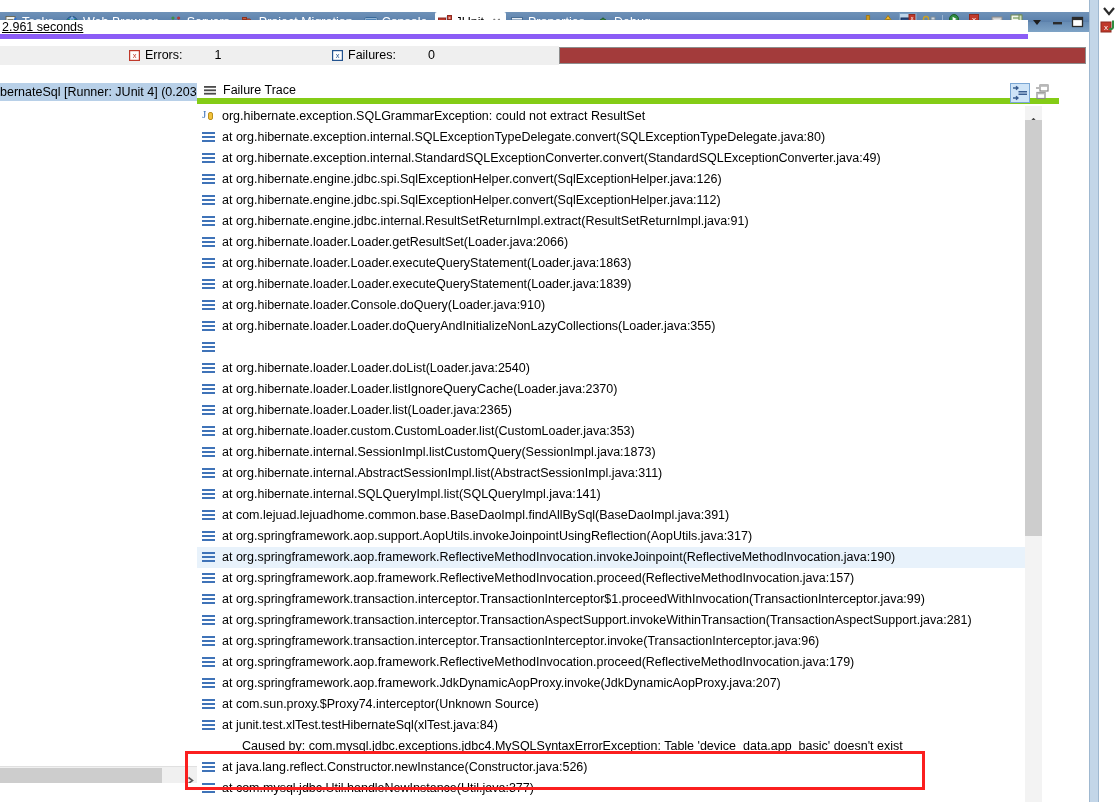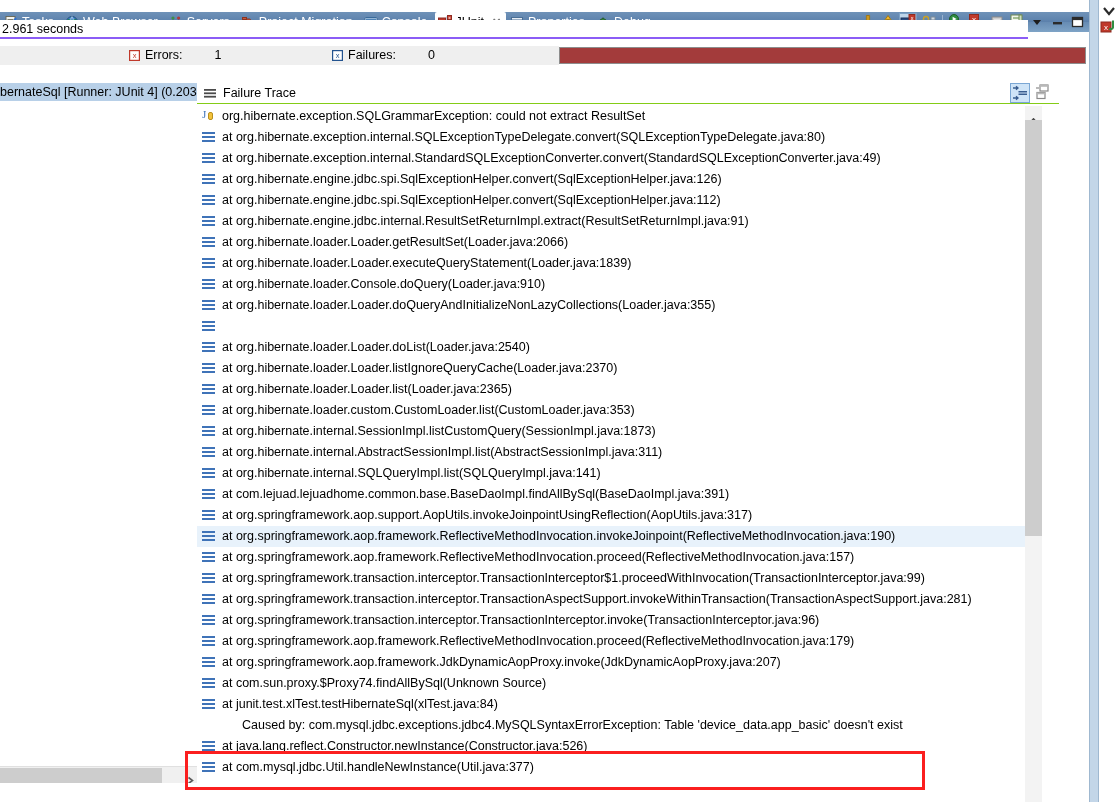--- a/index.html
+++ b/index.html
@@ -51,22 +51,22 @@
   .right-strip-bar {
     position:absolute; left:0; top:0; width:10px; height:802px;
     background:#c3d6e8;
     border-left:1px solid #9fb8d0; border-right:1px solid #9fb8d0;
   }
   .rs-icons { position:absolute; left:11px; top:0px; width:20px; }
 
   
   .seconds-row {
     position:absolute; left:0; top:20px; width:1028px; height:19px;
-    background:#ffffff; border-bottom:2px solid #8b5cf6;
-    display:flex; align-items:center;
+    background:#ffffff; border-bottom:5px solid #8b5cf6;
+    display:flex; align-items:center;text-decoration:underline;
   }
   .seconds-text { font-size:12.5px; color:#000; padding-left:2px; }
 
   
   .counters {
     position:absolute; left:0; top:42px; width:1089px; height:26px;
     background:#ffffff; display:flex; align-items:center;
   }
   .counter-field {
     height:19px; background:#efefef; display:flex; align-items:center;
@@ -100,21 +100,21 @@
     position:absolute; right:2px; top:4px; width:9px; height:9px;
   }
 
   
   .trace-panel {
     position:absolute; left:197px; top:70px; width:862px; height:732px;
     background:#ffffff;
   }
   .trace-header {
     position:absolute; left:0; top:12px; width:862px; height:22px;
-    display:flex; align-items:center; border-bottom:1px solid #84cc16;
+    display:flex; align-items:center; border-bottom:6px solid #84cc16;
   }
   .trace-header-title { font-size:12.5px; color:#000; margin-left:6px; }
   .hdr-icon { width:14px; height:14px; margin-left:6px; position:relative; flex:0 0 14px; }
   .hdr-btns { position:absolute; right:6px; top:1px; display:flex; gap:3px; }
   .hdr-btn { width:20px; height:20px; position:relative; }
   .hdr-btn.sel { background:#cfe4f7; border:1px solid #7ba7d4; }
 
   .trace-list {
     position:absolute; left:0; top:36px; width:845px; height:696px;
     overflow:hidden;
@@ -491,20 +491,28 @@
               <i></i>
             </span>
             <span class="row-text">at org.hibernate.loader.Loader.getResultSet(Loader.java:2066)</span>
           </div>
           <div class="trace-row">
             <span class="row-icon stack-ico">
               <i></i>
               <i></i>
               <i></i>
             </span>
+            <span class="row-text">at org.hibernate.loader.Loader.executeQueryStatement(Loader.java:1863)</span>
+          </div>
+          <div class="trace-row">
+            <span class="row-icon stack-ico">
+              <i></i>
+              <i></i>
+              <i></i>
+            </span>
             <span class="row-text">at org.hibernate.loader.Loader.executeQueryStatement(Loader.java:1839)</span>
           </div>
           <div class="trace-row">
             <span class="row-icon stack-ico">
               <i></i>
               <i></i>
               <i></i>
             </span>
             <span class="row-text">at org.hibernate.loader.Console.doQuery(Loader.java:910)</span>
           </div>
@@ -650,21 +658,21 @@
               <i></i>
             </span>
             <span class="row-text">at org.springframework.aop.framework.JdkDynamicAopProxy.invoke(JdkDynamicAopProxy.java:207)</span>
           </div>
           <div class="trace-row">
             <span class="row-icon stack-ico">
               <i></i>
               <i></i>
               <i></i>
             </span>
-            <span class="row-text">at com.sun.proxy.$Proxy74.findAllBySql(Unknown Source)</span>
+            <span class="row-text">at com.sun.proxy.$Proxy74.interceptor(Unknown Source)</span>
           </div>
           <div class="trace-row">
             <span class="row-icon stack-ico">
               <i></i>
               <i></i>
               <i></i>
             </span>
             <span class="row-text">at junit.test.xlTest.testHibernateSql(xlTest.java:84)</span>
           </div>
           <div class="trace-row">

